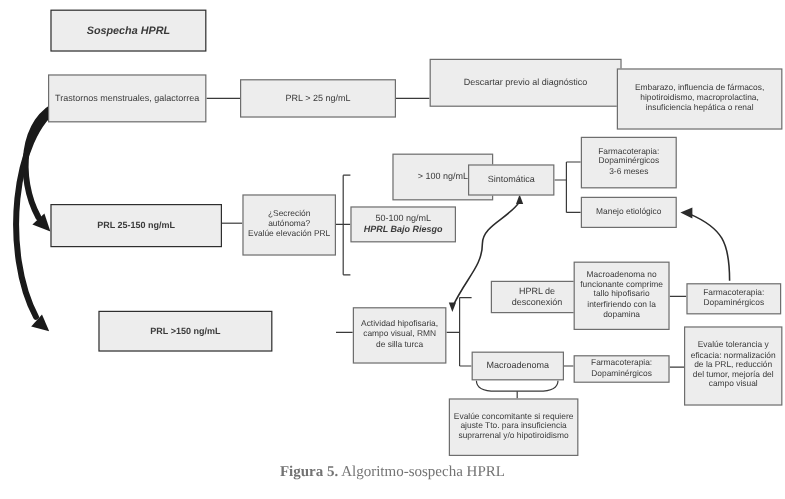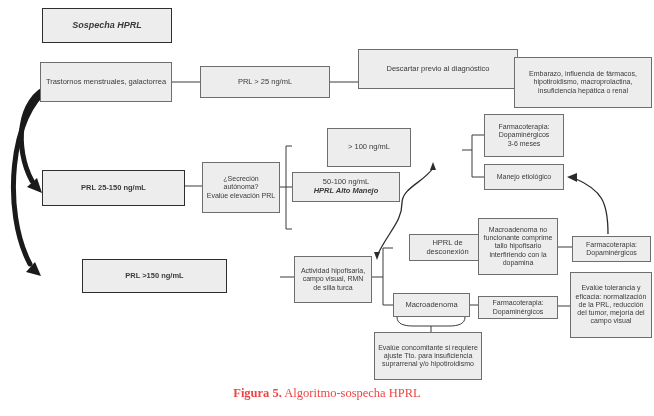--- a/index.html
+++ b/index.html
@@ -32,40 +32,40 @@
   .b{font-weight:bold;}
   .bi{font-weight:bold;font-style:italic;}
   #node-sospecha{left:42px;top:8px;width:130px;height:35px;font-size:9px;}
   #node-trastornos{left:40px;top:62px;width:132px;height:40px;}
   #node-prl25{left:200px;top:66px;width:130px;height:32px;}
   #node-descartar{left:358px;top:49px;width:160px;height:40px;}
   #node-embarazo{left:514px;top:57px;width:138px;height:51px;font-size:7px;}
   #node-prl25150{left:42px;top:170px;width:143px;height:36px;}
   #node-secrecion{left:202px;top:162px;width:78px;height:51px;font-size:7px;}
   #node-muyalto{left:292px;top:128px;width:84px;height:39px;margin-left:35px;}
-  #node-alto{left:292px;top:172px;width:108px;height:30px;}
+  #node-alto{left:292px;top:172px;width:88px;height:30px;}
   #node-bajo{left:292px;top:213px;width:84px;height:33px;}
   #node-sintomatica{left:390px;top:137px;width:72px;height:26px;}
   #node-farmaco36{left:484px;top:114px;width:80px;height:43px;font-size:7px;}
   #node-manejo{left:484px;top:164px;width:80px;height:26px;font-size:7px;}
   #node-prl150{left:54px;top:259px;width:145px;height:34px;margin-left:28px;}
   #node-tumoral{left:203px;top:266px;width:77px;height:23px;}
   #node-actividad{left:294px;top:256px;width:78px;height:47px;font-size:7px;}
   #node-desconexion{left:393px;top:234px;width:77px;height:27px;margin-left:16px;}
   #node-prolactinoma{left:393px;top:293px;width:77px;height:24px;}
   #node-macroadenoma{left:478px;top:218px;width:80px;height:57px;font-size:7px;}
   #node-farmaco2{left:478px;top:296px;width:80px;height:23px;font-size:7px;}
   #node-farmacoright{left:572px;top:236px;width:79px;height:26px;font-size:7px;}
   #node-tolerancia{left:570px;top:272px;width:82px;height:66px;font-size:7px;}
   #node-concomitante{left:374px;top:332px;width:108px;height:48px;font-size:7px;}
   #caption{
     position:absolute;left:0;top:386px;width:654px;
     text-align:center;
     font-family:"Liberation Serif", serif;
-    font-size:12.5px;color:#ef4444;z-index:1;
+    font-size:12.5px;color:#737373;z-index:1;
   }
   #caption .cap-label{font-weight:bold;}
 </style>
 </head>
 <body>
 
 <div id="figure">
 
   <svg id="connectors" viewBox="0 0 654 416" xmlns="http://www.w3.org/2000/svg">
 
@@ -129,24 +129,25 @@
     <span class="ln">¿Secreción autónoma?</span>
     <span class="ln">Evalúe elevación PRL</span>
   </div>
 
   <div class="node" id="node-muyalto">
     <span class="ln">&gt; 100 ng/mL</span>
   </div>
 
   <div class="node" id="node-alto">
     <span class="ln">50-100 ng/mL</span>
-    <span class="ln bi">HPRL Alto Manejo</span>
+    <span class="ln bi">HPRL Bajo Riesgo</span>
   </div>
 
 
+  <div class="node" id="node-sintomatica">Sintomática</div>
 
   <div class="node" id="node-farmaco36">
     <span class="ln">Farmacoterapia:</span>
     <span class="ln">Dopaminérgicos</span>
     <span class="ln">3-6 meses</span>
   </div>
 
   <div class="node" id="node-manejo">Manejo etiológico</div>
 
   <div class="node strong-border b" id="node-prl150">PRL &gt;150 ng/mL</div>

